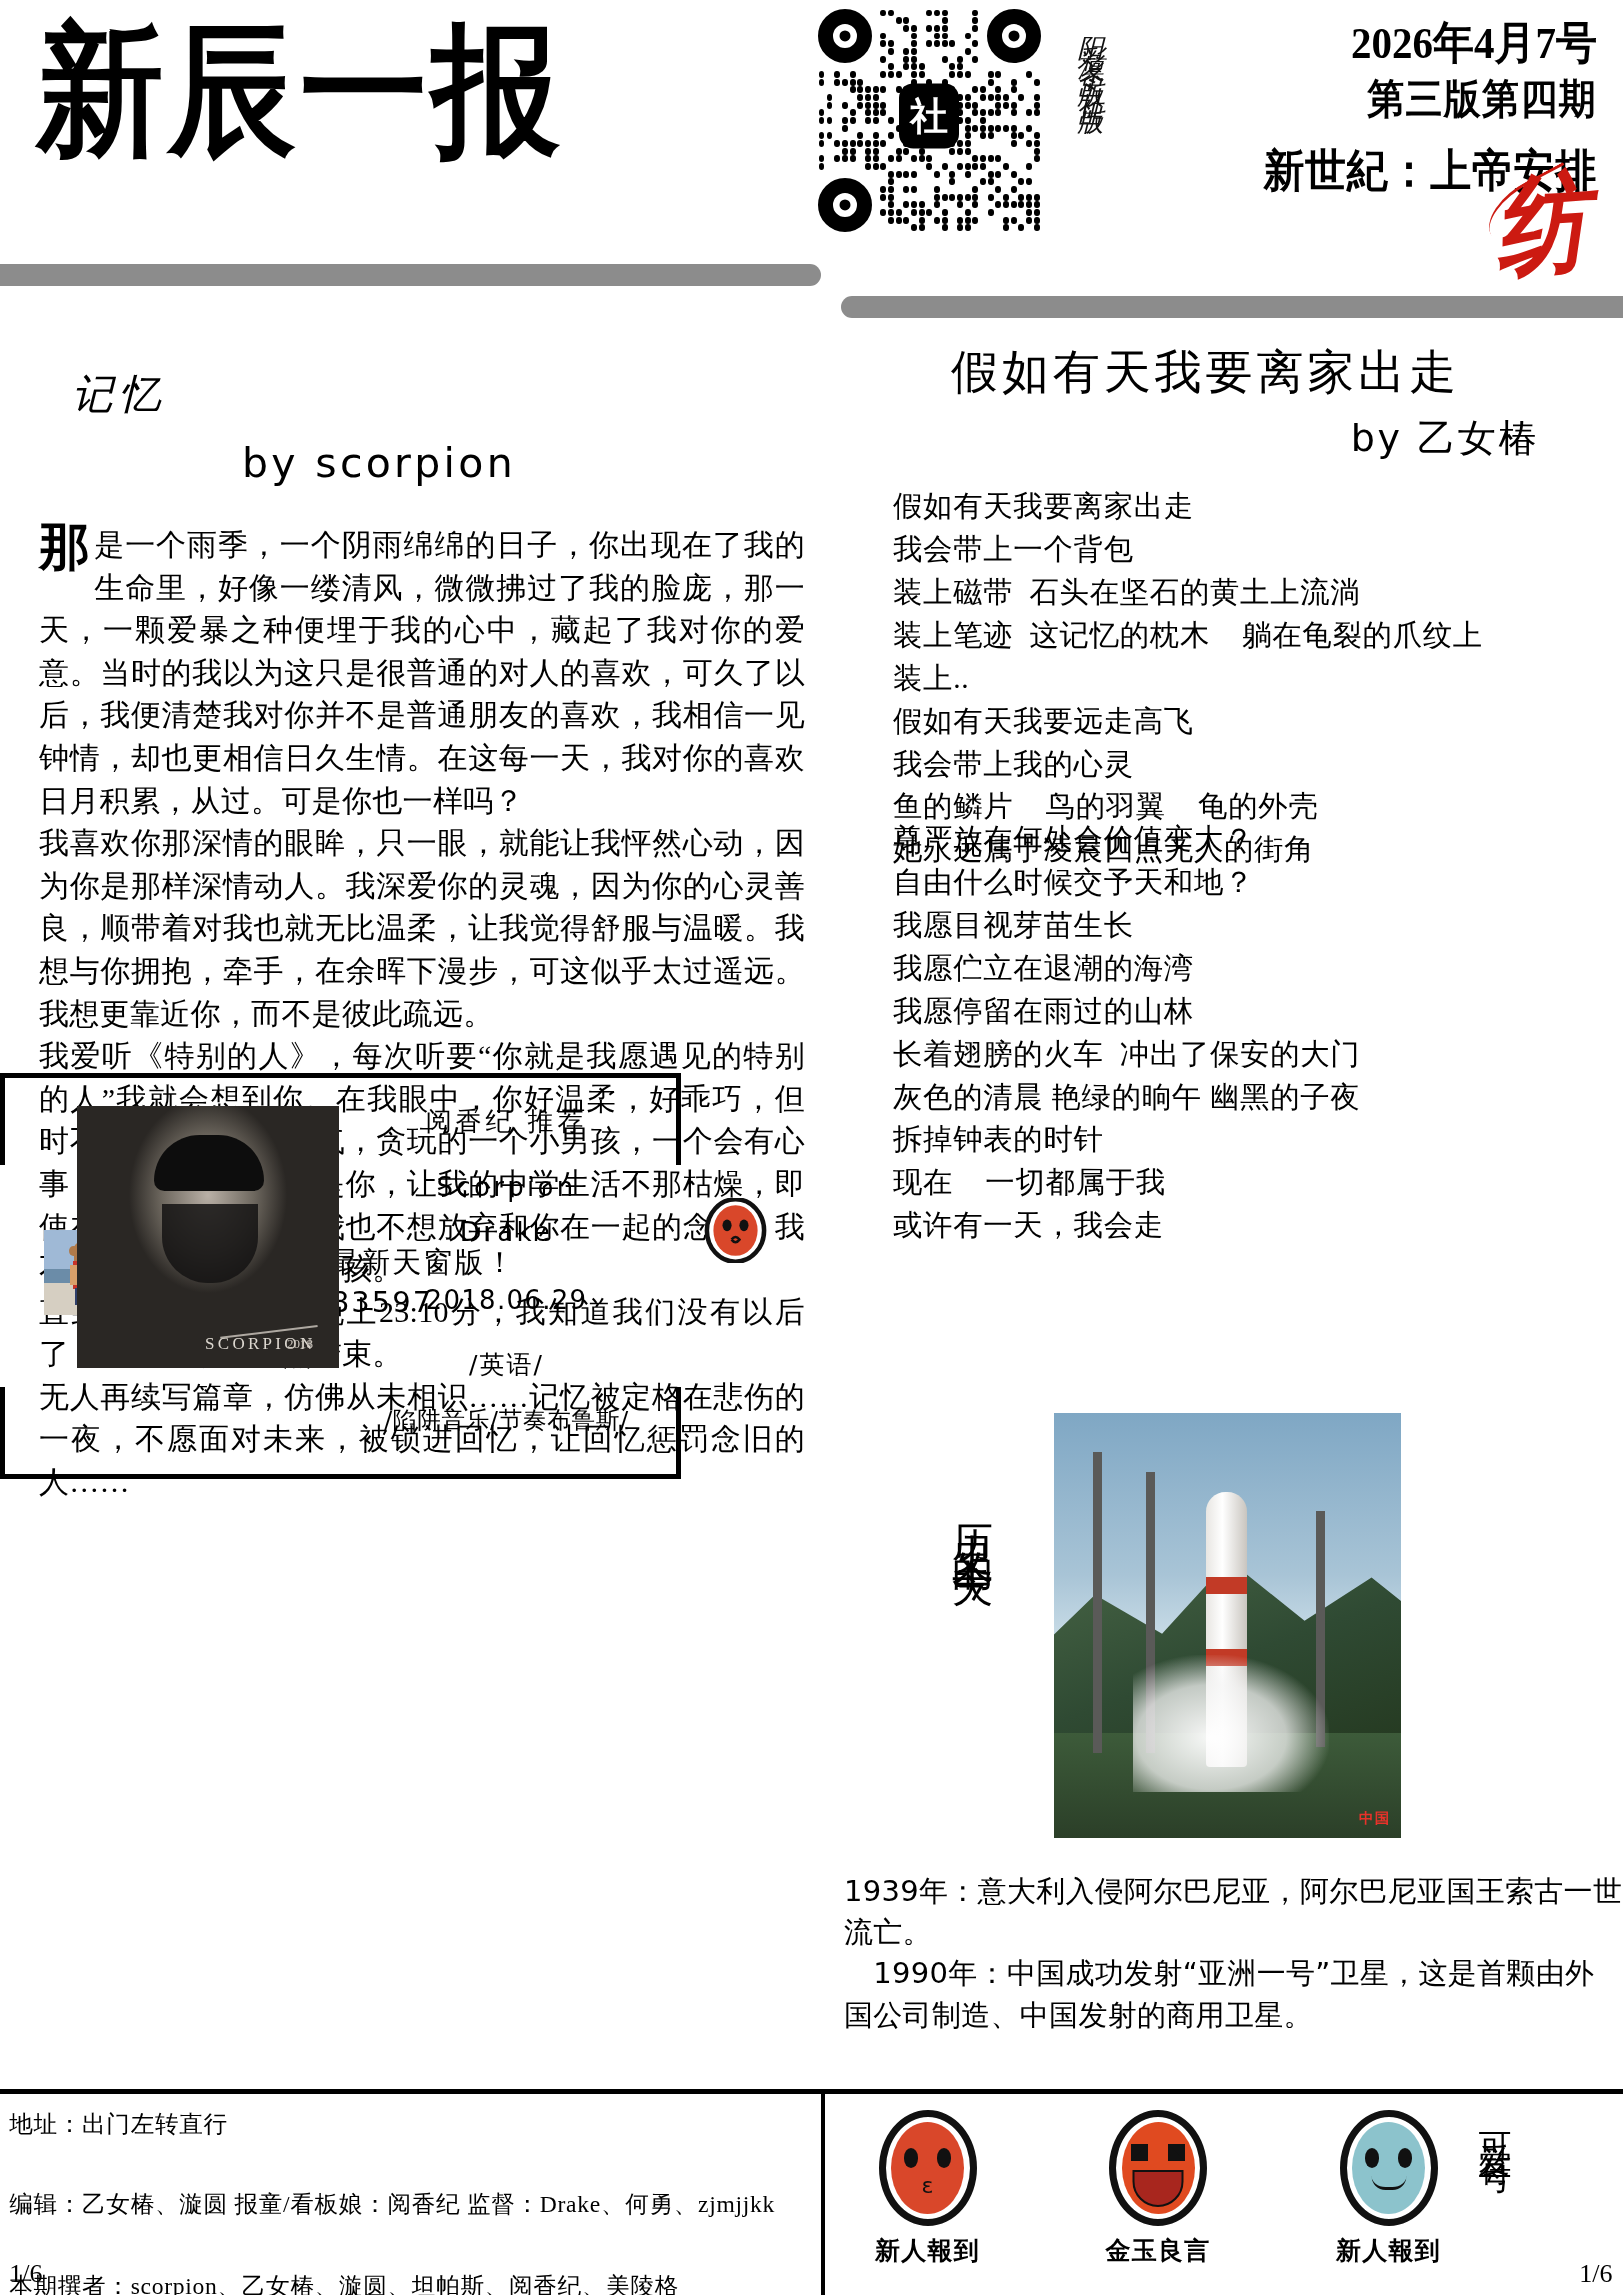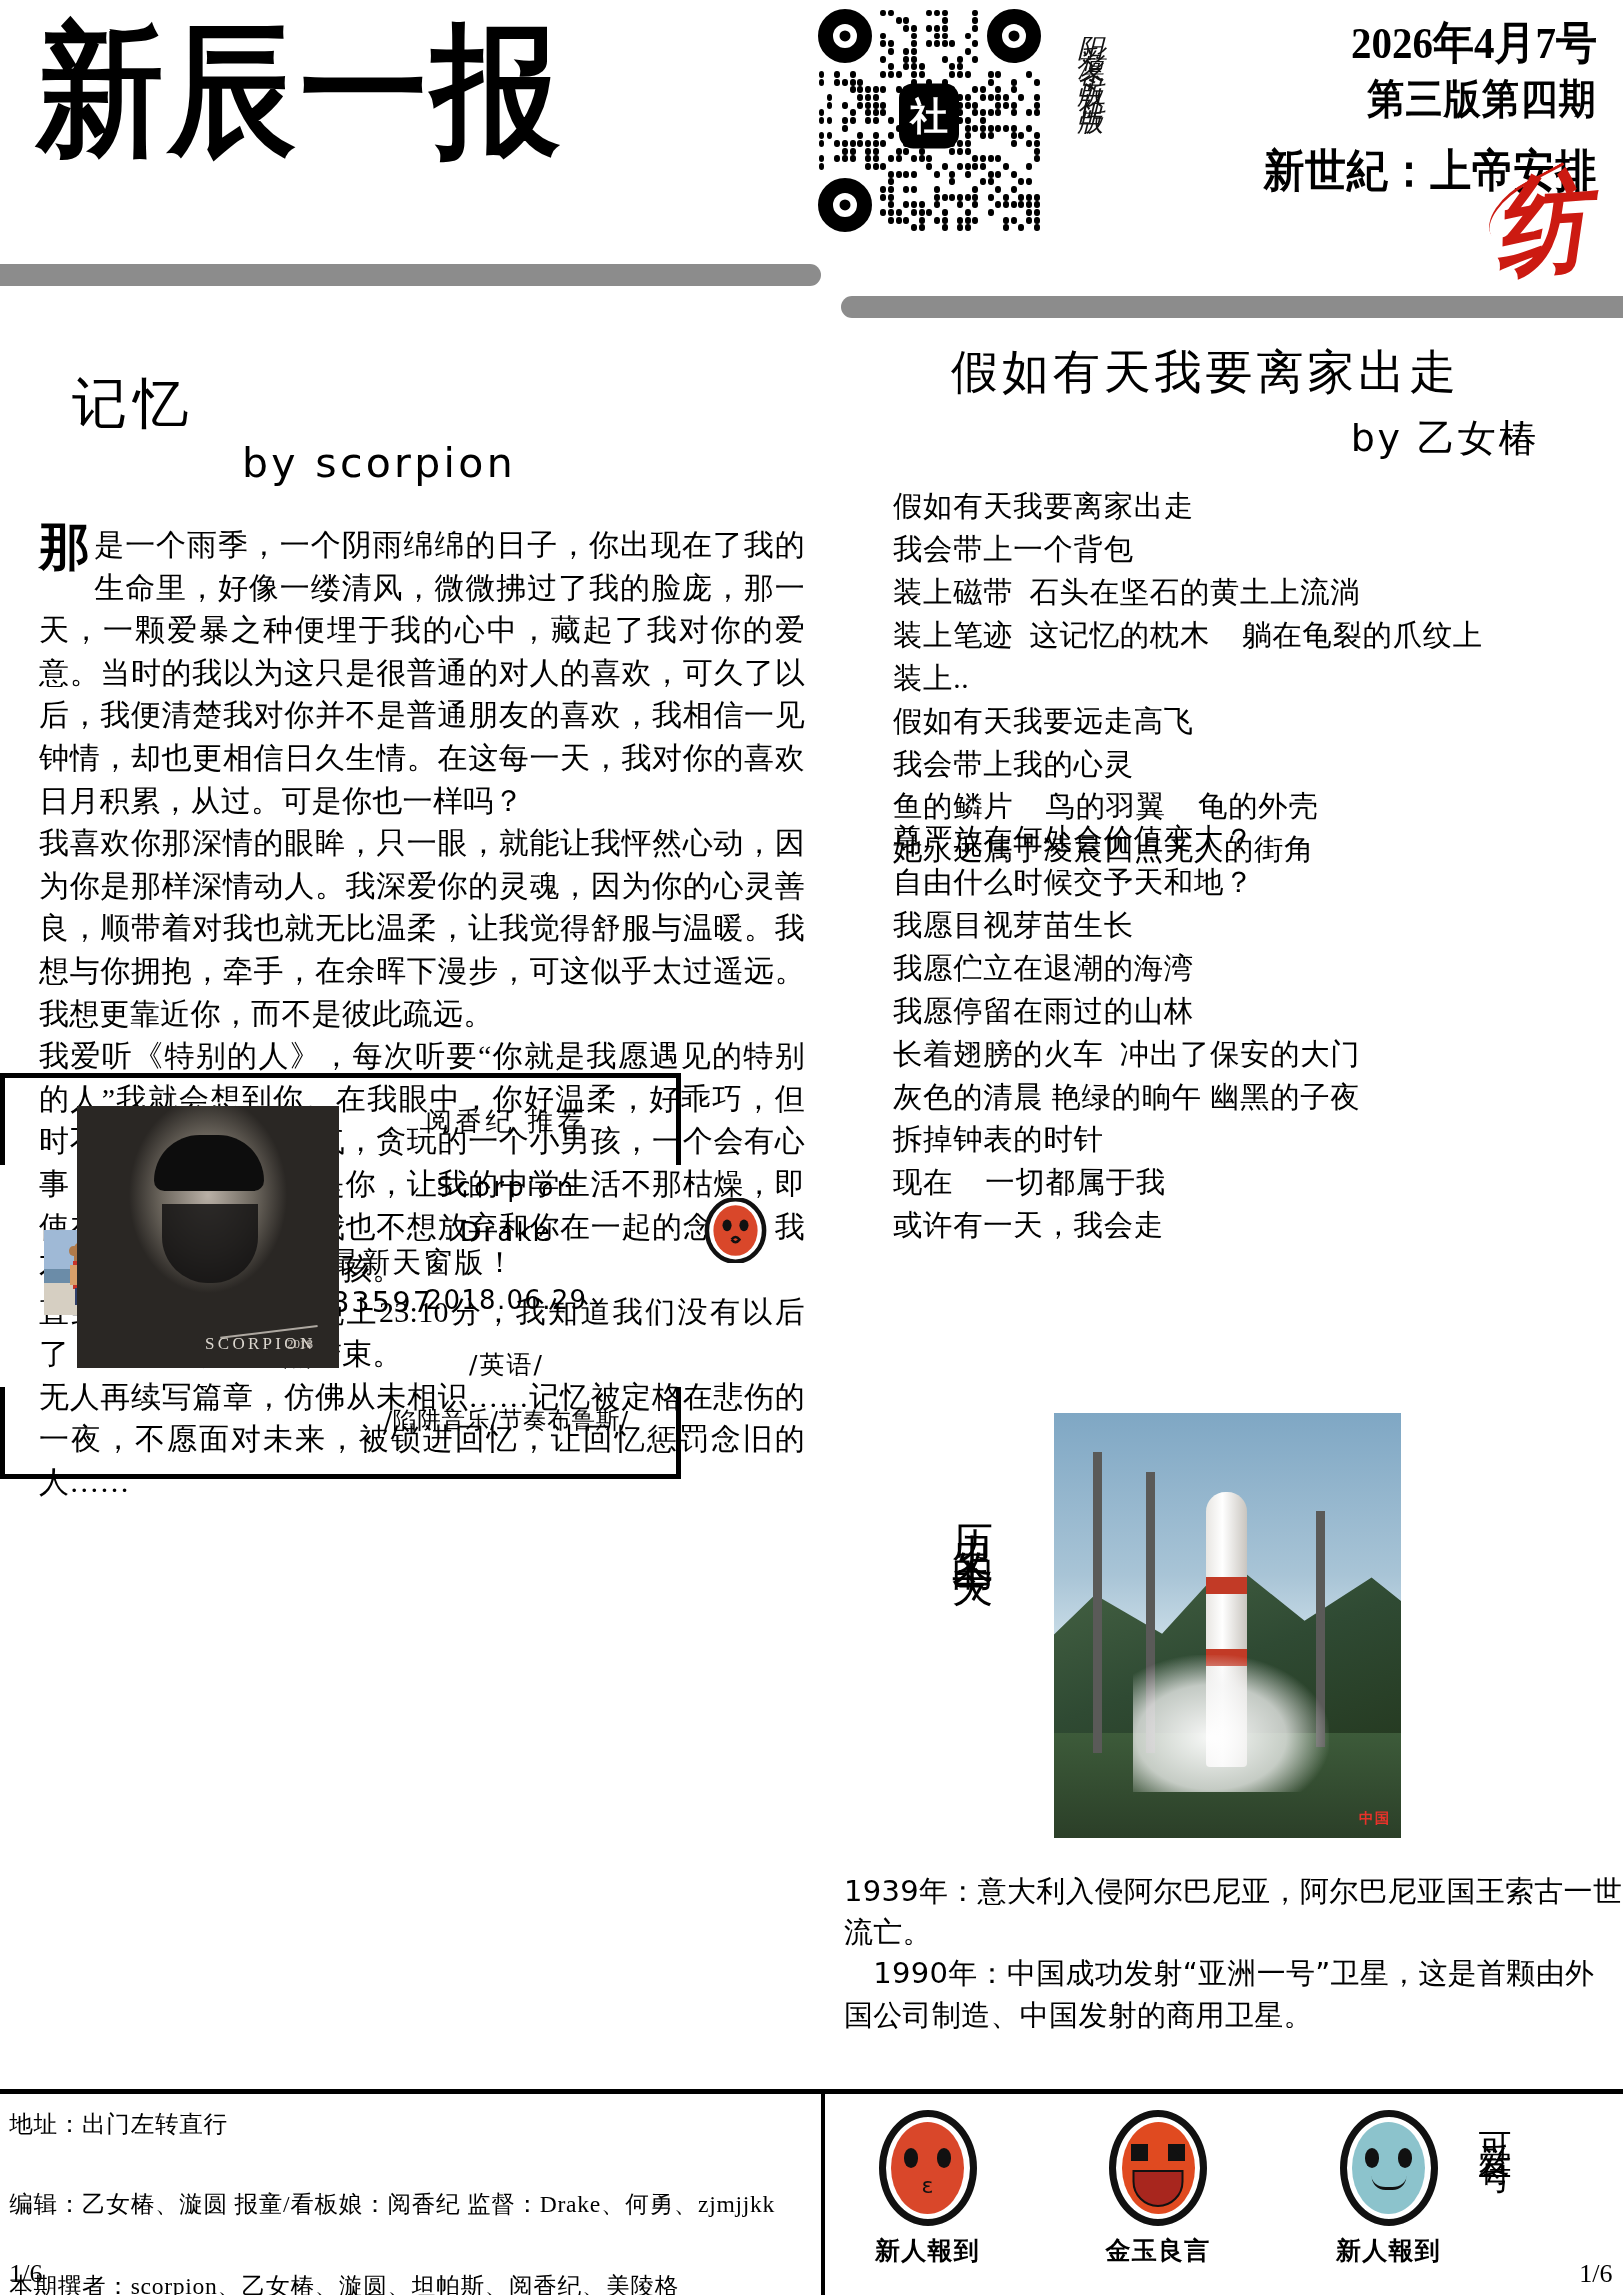--- a/index.html
+++ b/index.html
@@ -71,21 +71,21 @@
   }
   .rule-left  { left:0;    top:264px; width:821px; border-radius:0 11.8px 11.8px 0; }
   .rule-right { left:841px; top:296px; width:783px; border-radius:11.8px 0 0 11.8px; }
 
   
   .col-left { position:absolute; left:0; top:288px; width:821px; }
 
   .art-title {
     position:absolute; left:72px; top:79px;
     font-family:"Liberation Serif","DejaVu Serif",serif;
-    font-size:55px; color:#000; letter-spacing:6.5px;
+    font-size:41px; color:#000; letter-spacing:6.5px;font-style:italic;
   }
   .art-byline {
     position:absolute; left:242px; top:151px;
     font-family:"DejaVu Sans", sans-serif;
     font-size:41px; color:#000; letter-spacing:3.3px;
   }
 
   .art-body {
     position:absolute; left:39px; top:236px; width:766px;
     font-family:"Liberation Serif","DejaVu Serif",serif;

